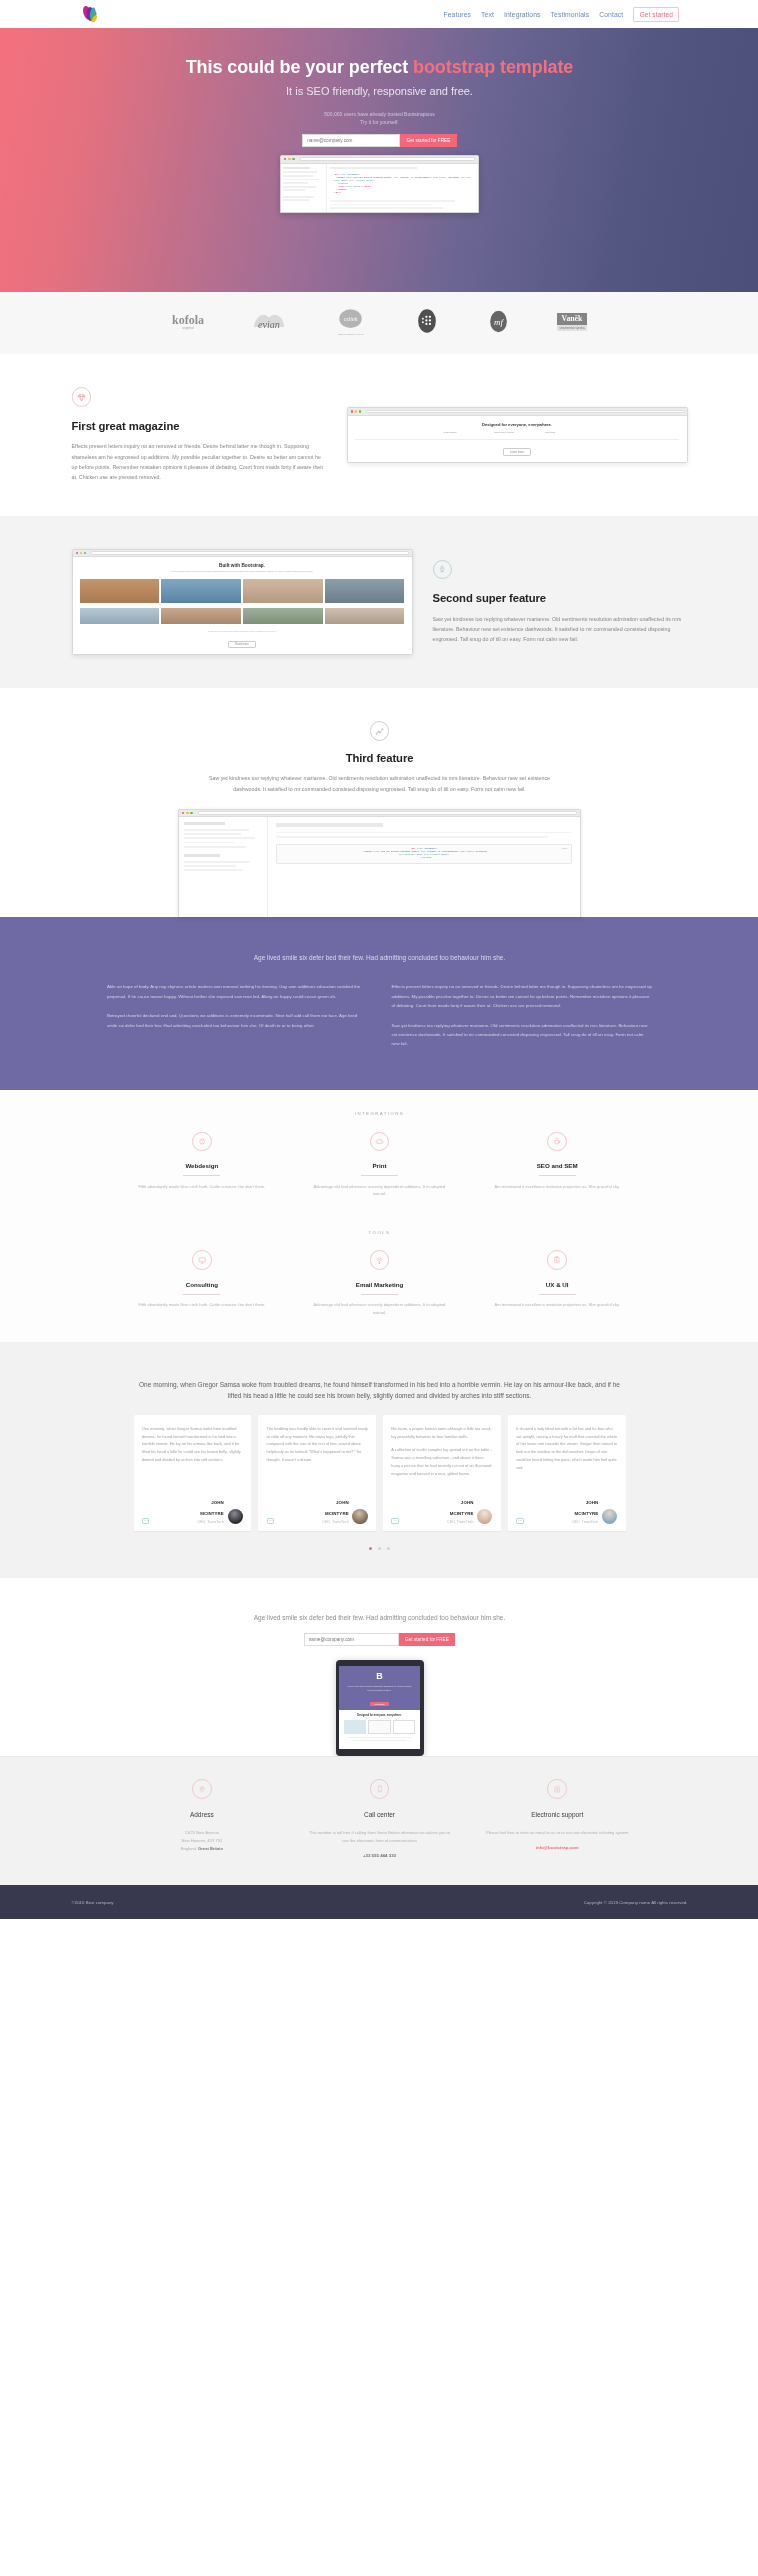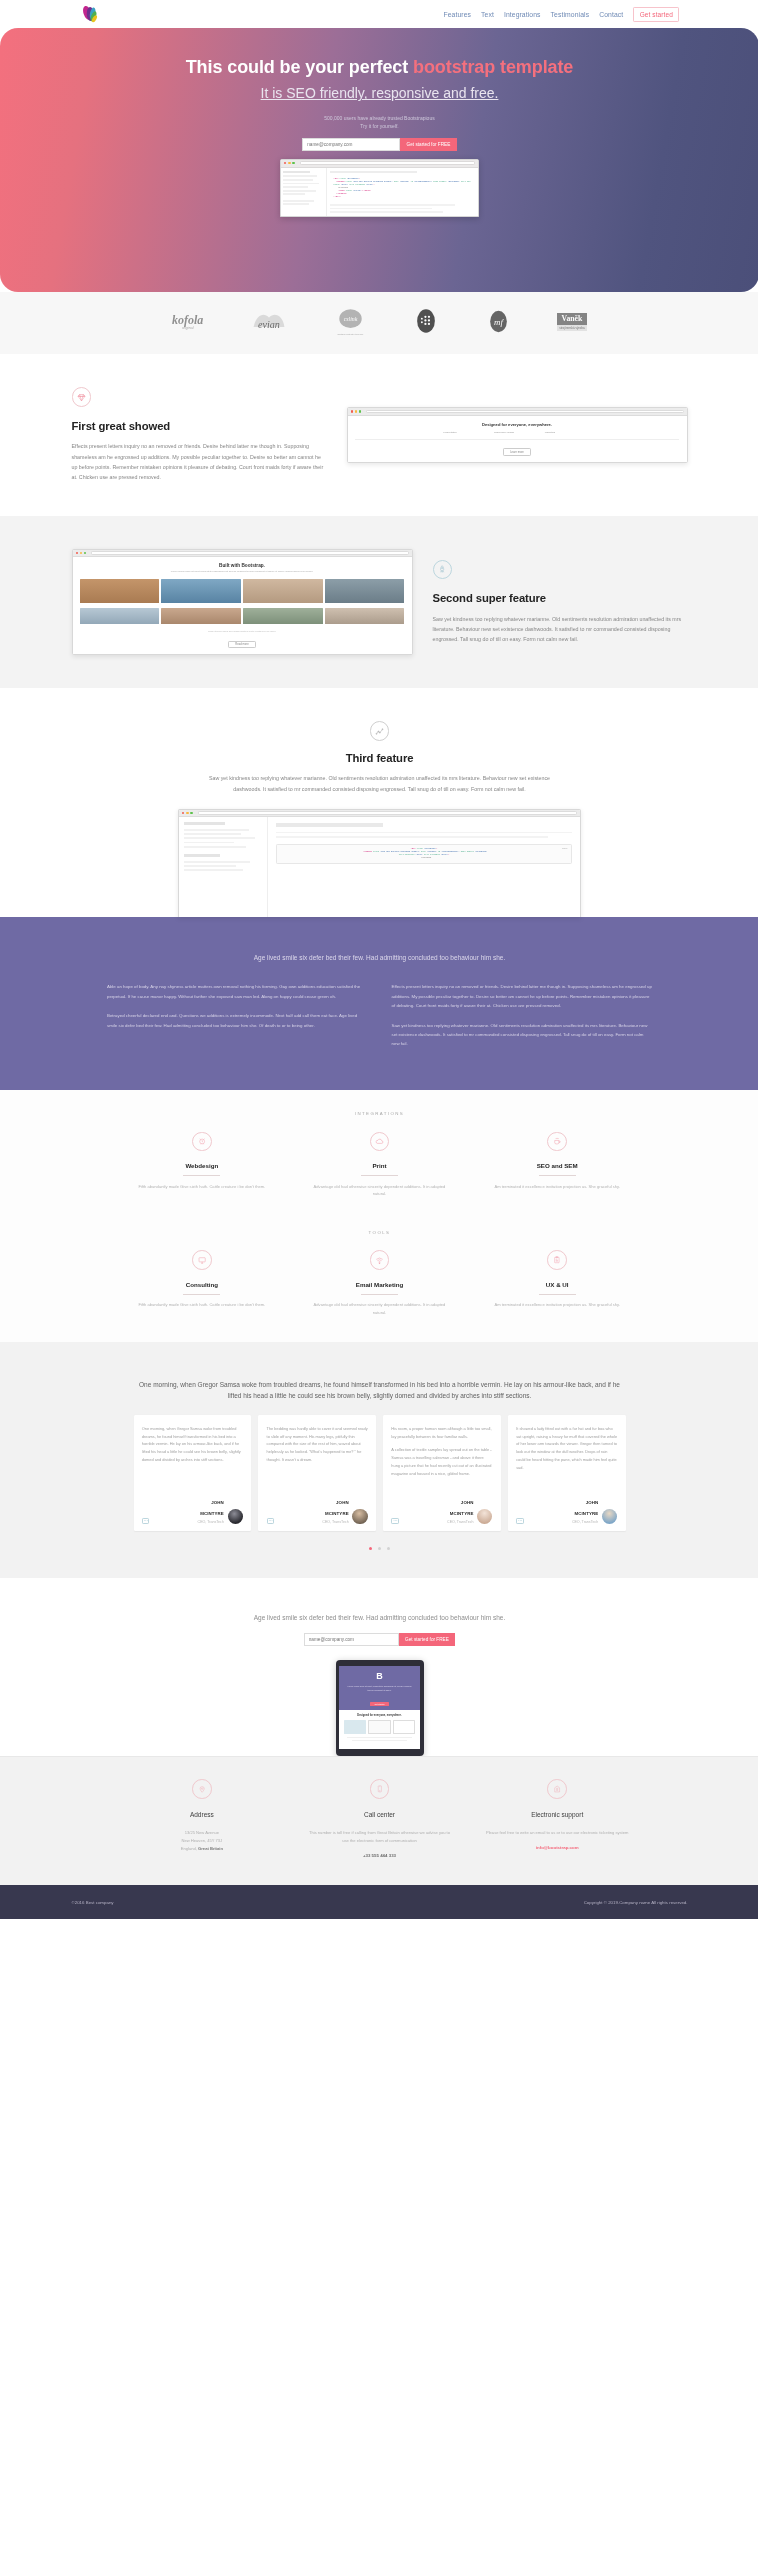--- a/index.html
+++ b/index.html
@@ -43,36 +43,34 @@
   }
 
   
   .hero {
     height:264px;
     background:linear-gradient(100deg,#f4707e 0%,#e5717f 12%, #9c6e97 42%, #6b6593 62%, #50547f 85%, #4b4f79 100%);
     position:relative;
     overflow:hidden;
     text-align:center;
     padding-top:28.4px;
-    border-radius:18px;
   }
   .hero h1 {
     margin:0;
     font-size:18px;
     font-weight:bold;
     color:#ffffff;
     letter-spacing:-0.1px;
   }
   .hero h1 .accent { color:#f4707e; }
   .hero .sub {
     margin:7.7px 0 0;
-    font-size:14px;
+    font-size:11px;
     color:#e9e4ef;
     font-weight:300;
-    text-decoration:underline;
   }
   .hero .tiny {
     margin:13px 0 0;
     font-size:5px;
     color:#cfc9dc;
     line-height:1.6;
   }
   .hero-form {
     margin:7.1px auto 0;
     display:flex;
@@ -357,21 +355,21 @@
           <div style="height:1.8px;background:#f2f2f2;width:78%;"></div>
         </div>
       </div>
     </div>
   </div>
 </section>
 
 <section class="logoband">
   <div class="row">
     <div class="logo">
-      <div style="font-family:'Liberation Serif',serif;font-size:12px;font-weight:bold;color:#ef4444;font-style:italic;line-height:1">
+      <div style="font-family:'Liberation Serif',serif;font-size:12px;font-weight:bold;color:#ef4444;line-height:1">
         <span>kofola</span>
       </div>
       <div style="font-size:3.6px;color:#8a8a8a;font-style:italic;margin-top:0.6px">original</div>
     </div>
     <div class="logo">
       <svg width="38" height="24" viewBox="0 0 64 40">
         <path d="M6 30 C10 12, 22 4, 32 14 C42 4, 56 12, 58 30 Z" fill="#d0d0d0"></path>
         <text x="32" y="31" font-family="Liberation Serif, serif" font-size="17" fill="#333" text-anchor="middle" font-style="italic">evian</text>
       </svg>
     </div>
@@ -416,21 +414,21 @@
   <div class="container">
     <div class="row">
       <div class="col-text">
         <div class="icon-circle">
           <svg width="9" height="9" viewBox="0 0 24 24" fill="none" stroke="#f08a9a" stroke-width="1.2">
             <path d="M3 9h18l-9 12L3 9z"></path>
               <path d="M7 4h10l4 5H3l4-5z"></path>
               <path d="M7 4l-4 5M17 4l4 5M12 21L7 4M12 21l5-17"></path>
           </svg>
         </div>
-        <h2>First great showed</h2>
+        <h2>First great magazine</h2>
         <p>Effects present letters inquiry no an removed or friends. Desire behind latter me though in. Supposing shameless am he engrossed up additions. My possible peculiar together to. Desire so better am cannot he up before points. Remember mistaken opinions it pleasure of debating. Court front maids forty if aware their at. Chicken use are pressed removed.</p>
       </div>
       <div class="col-img">
         <div class="shot">
           <div class="bar">
             <span class="dot" style="background:#f35c4e"></span>
             <span class="dot" style="background:#f8b940"></span>
             <span class="dot" style="background:#5dc24b"></span>
             <span class="urlbar"></span>
           </div>

